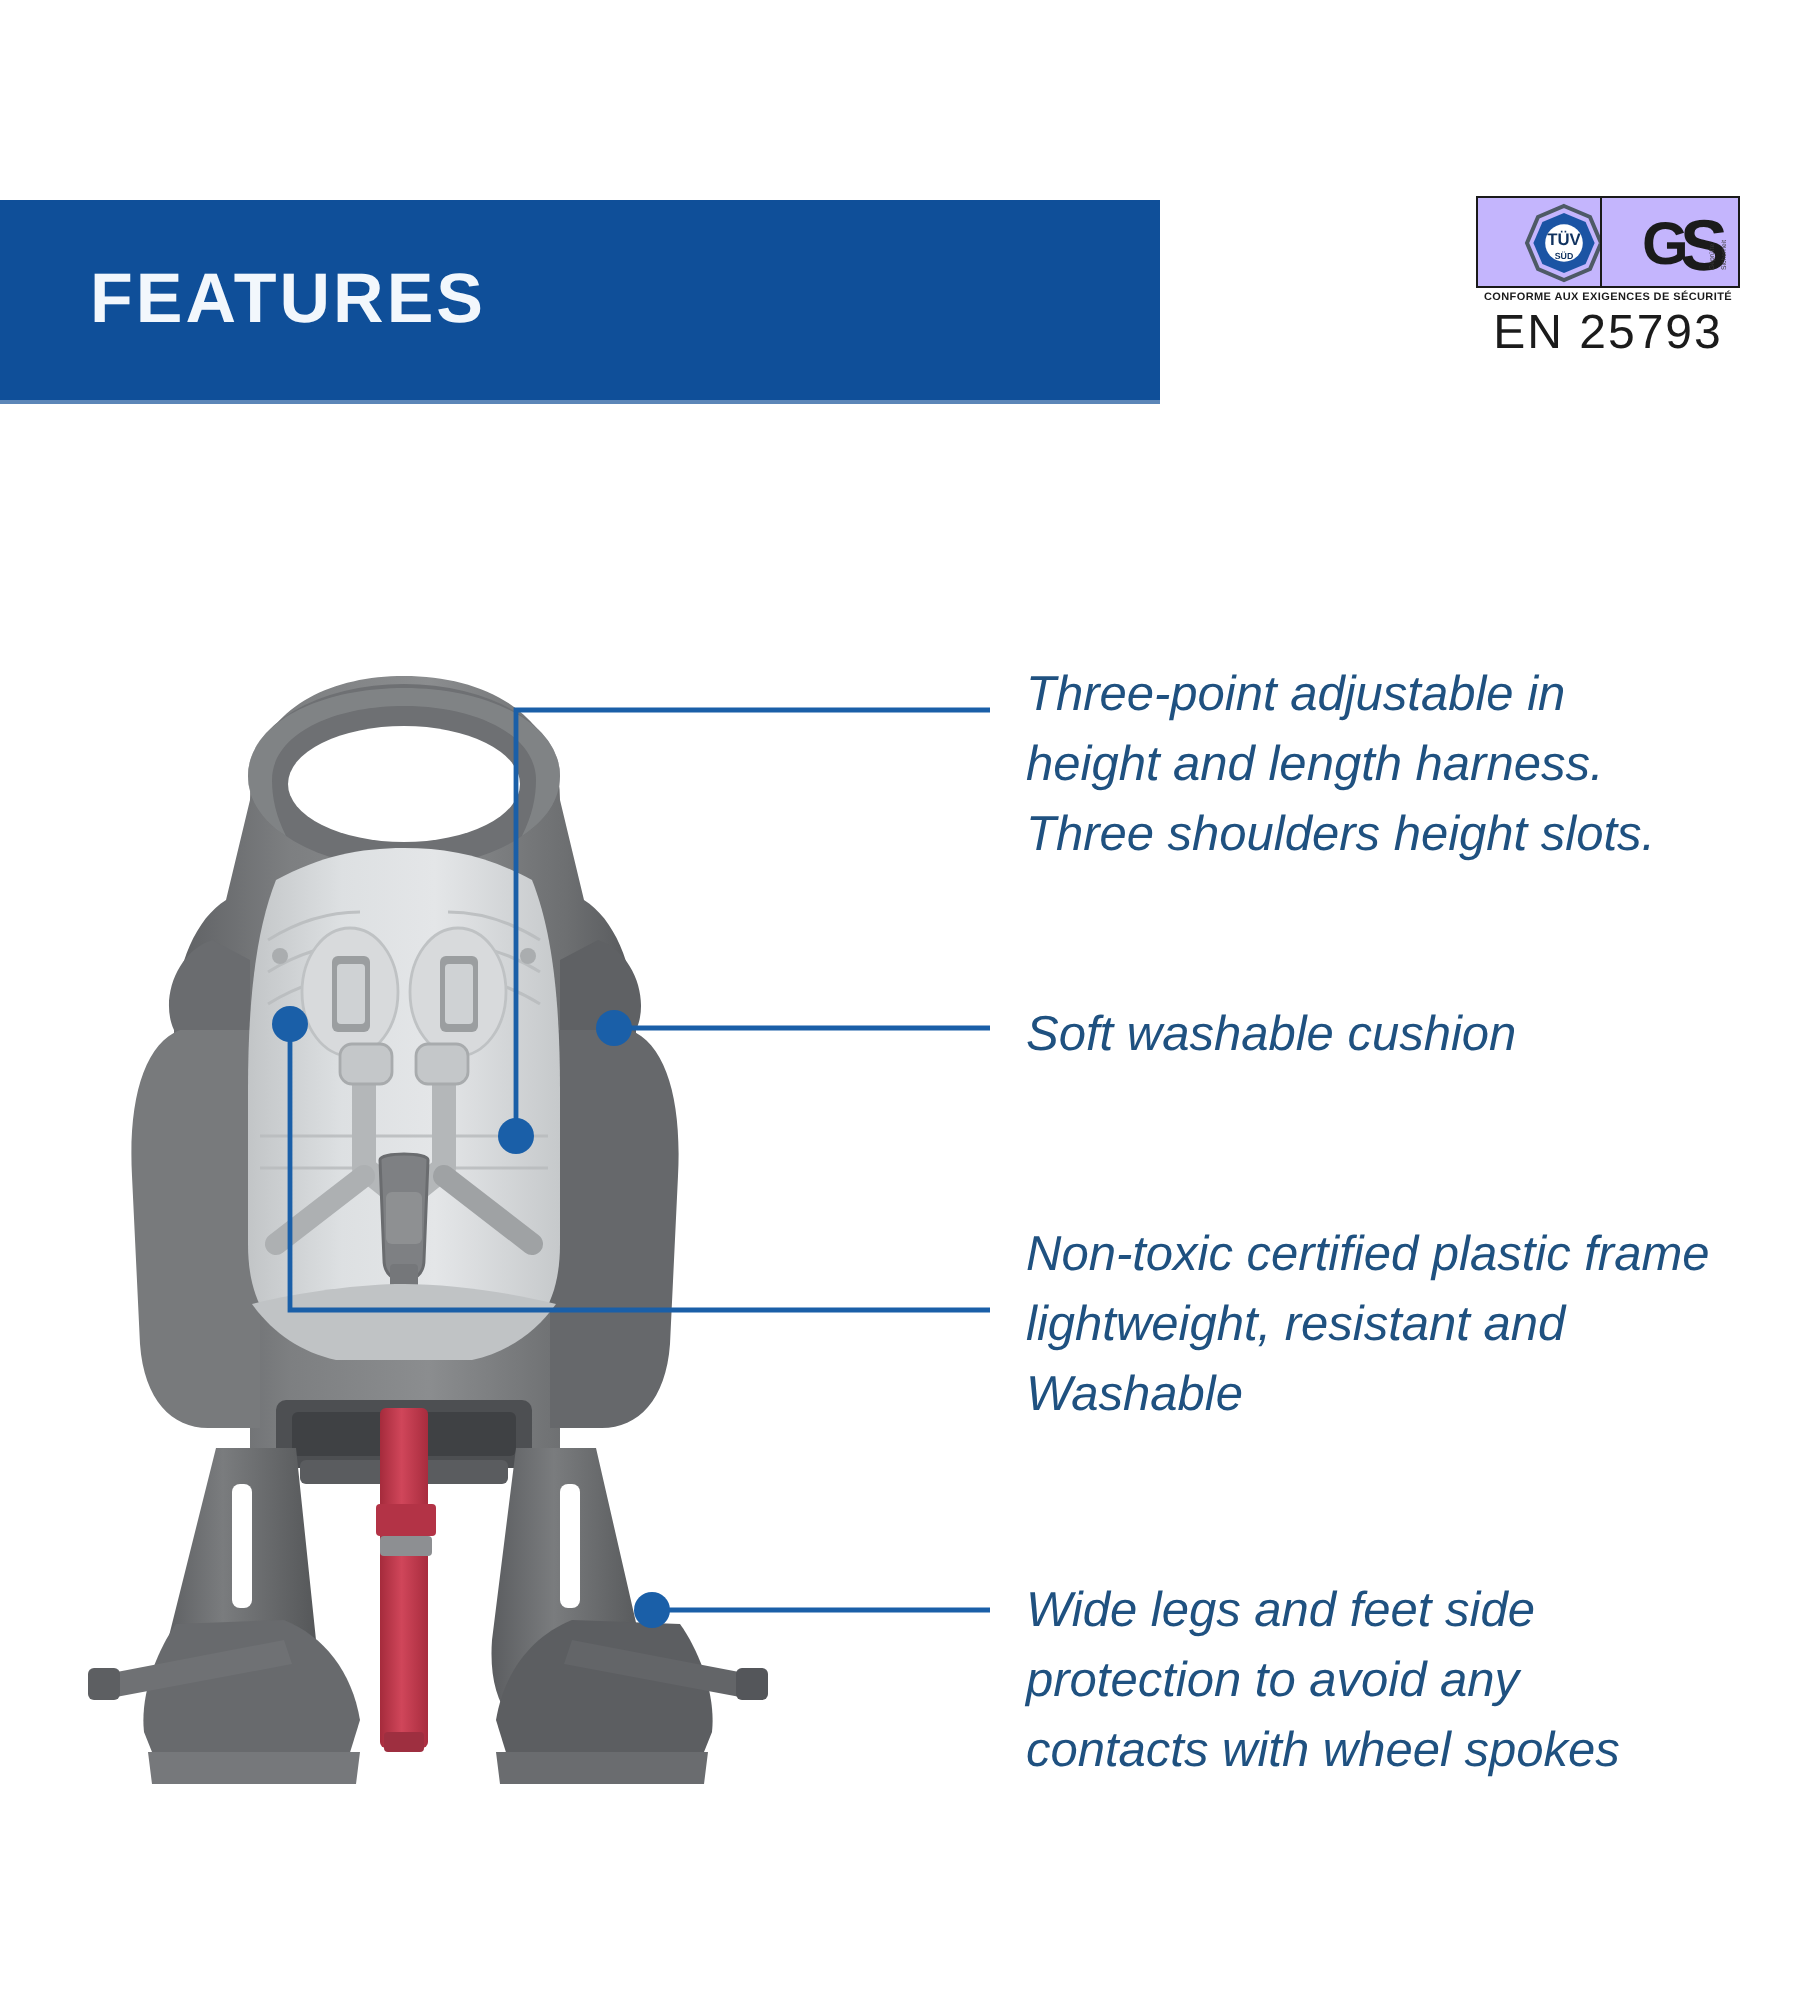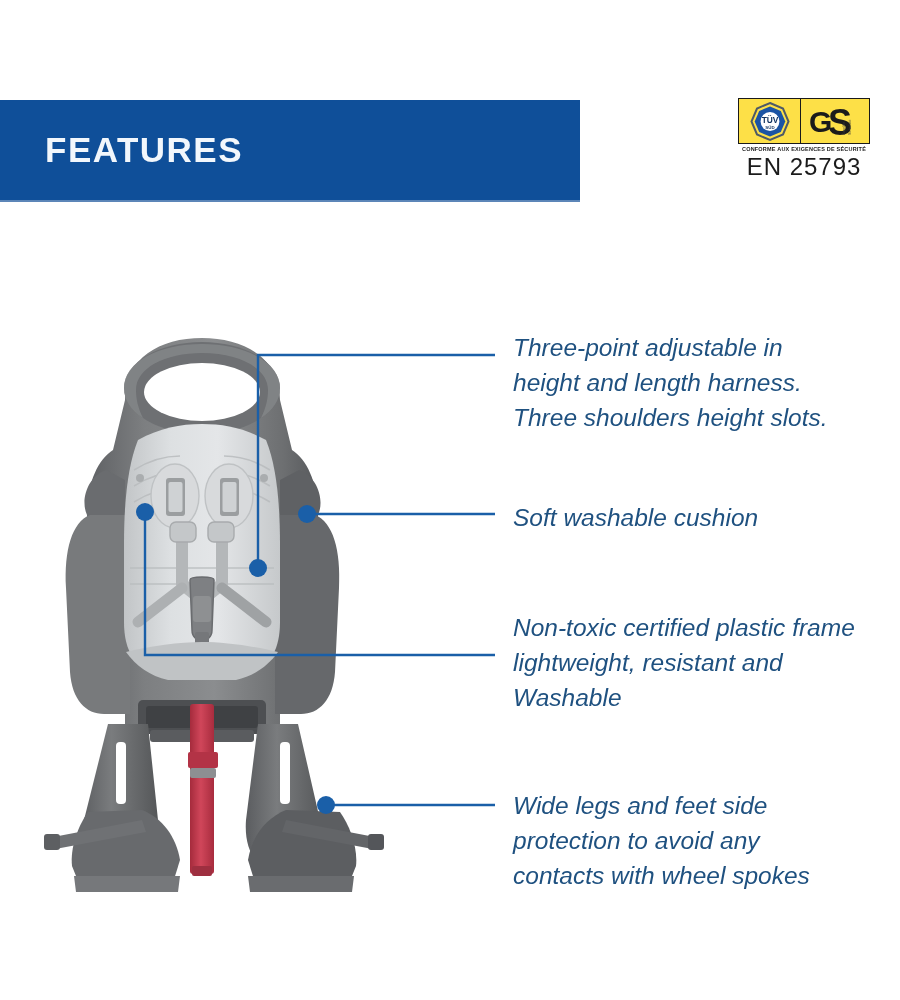--- a/index.html
+++ b/index.html
@@ -53,21 +53,22 @@
     display: flex;
     align-items: stretch;
     justify-content: center;
     height: 46px;
   }
   .tuv-box, .gs-box {
     box-sizing: border-box;
     border: 1.5px solid #1a1a1a;
     position: relative;
     overflow: hidden;
-    background: #fde047;
+    background: #c4b5fd;
+    padding-left: 12px;
   }
   .tuv-box { width: 62px; border-right: none; }
   .gs-box  { width: 70px; }
   .cert-caption {
     font-size: 5.4px;
     font-weight: bold;
     letter-spacing: 0.2px;
     color: #1b1b1b;
     margin-top: 2px;
     white-space: nowrap;

